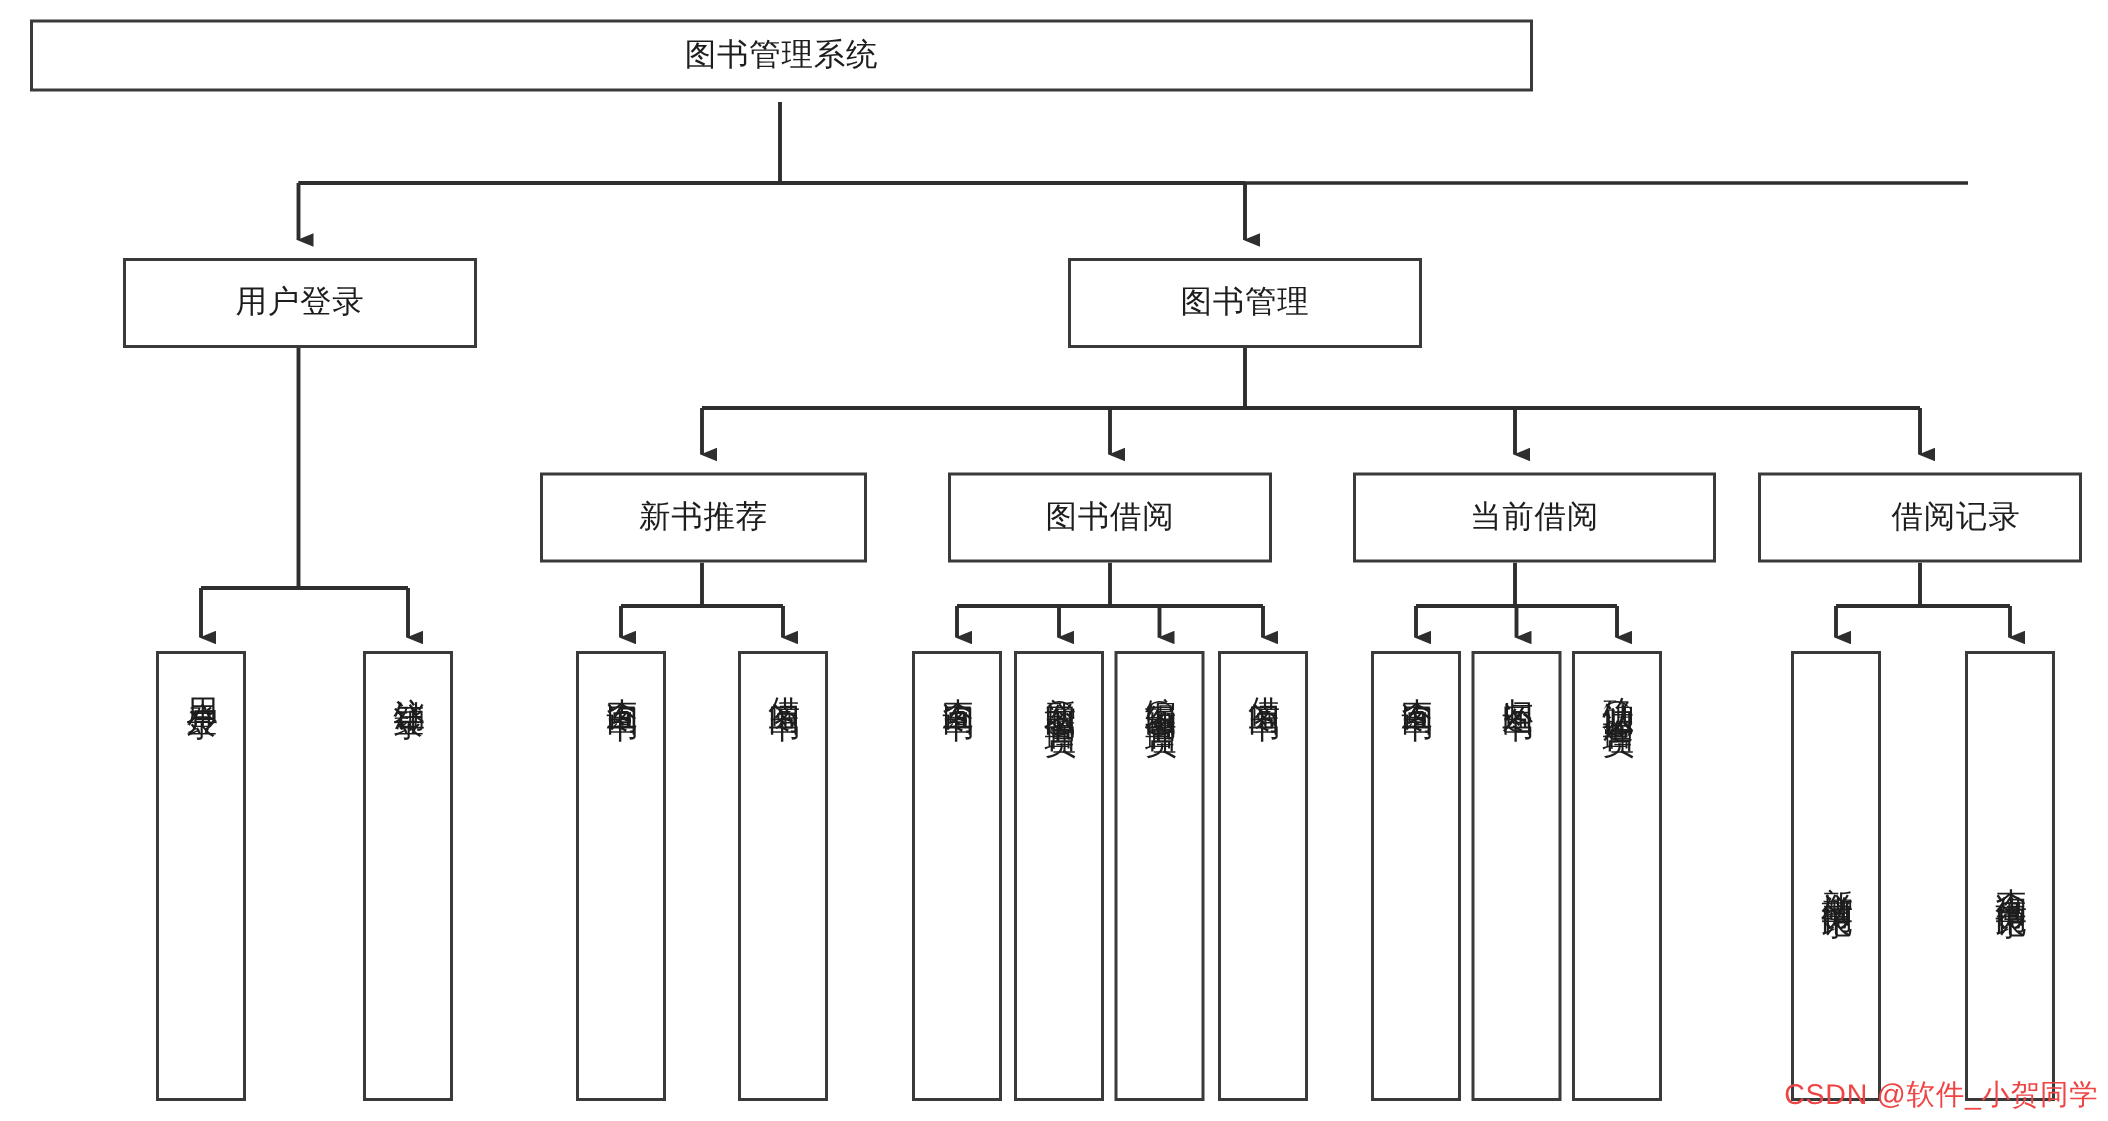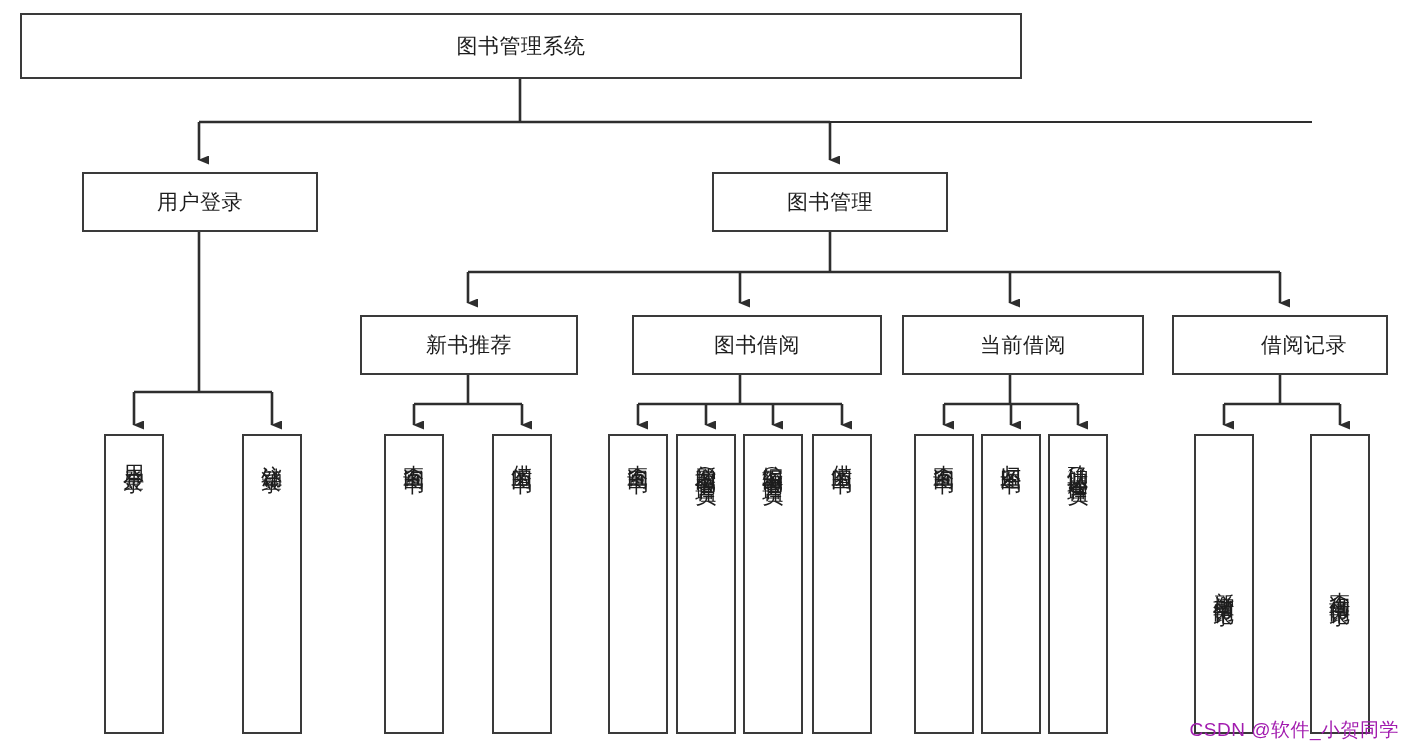--- a/index.html
+++ b/index.html
@@ -55,21 +55,21 @@
     padding-top: 12px;
   }
   .node.leaf-tall {
     align-items: center;
     padding-top: 0;
   }
   .watermark {
     position: absolute;
     right: 6px;
     bottom: 4px;
-    color: #a21caf;
+    color: #ef4444;
     font-size: 19px;
     letter-spacing: 0.5px;
     z-index: 5;
     white-space: nowrap;
   }
 </style>
 </head>
 <body>
 
 <div id="canvas">
@@ -119,35 +119,35 @@
       <path d="M1011,404 L1011,425" marker-end="url(#arrow)"></path>
       <path d="M1078,404 L1078,425" marker-end="url(#arrow)"></path>
 
       <path d="M1280,375 L1280,404"></path>
       <path d="M1224,404 L1340,404"></path>
       <path d="M1224,404 L1224,425" marker-end="url(#arrow)"></path>
       <path d="M1340,404 L1340,425" marker-end="url(#arrow)"></path>
     </g>
   </svg>
 
-  <div class="node" style="left:20px; top:13px; width:1002px; height:66px;">
+  <div class="node" style="left:20px; top:13px; width:1002px; height:48px;">
     <span class="label">图书管理系统</span>
   </div>
 
   <div class="node" style="left:82px; top:172px; width:236px; height:60px;">
     <span class="label">用户登录</span>
   </div>
   <div class="node" style="left:360px; top:315px; width:218px; height:60px;">
     <span class="label">新书推荐</span>
   </div>
 
   <div class="node" style="left:712px; top:172px; width:236px; height:60px;">
     <span class="label">图书管理</span>
   </div>
-  <div class="node" style="left:632px; top:315px; width:250px; height:60px;">
+  <div class="node" style="left:632px; top:315px; width:216px; height:60px;">
     <span class="label">图书借阅</span>
   </div>
   <div class="node" style="left:902px; top:315px; width:242px; height:60px;">
     <span class="label">当前借阅</span>
   </div>
   <div class="node" style="left:1172px; top:315px; width:216px; height:60px;padding-left:48px;">
     <span class="label">借阅记录</span>
   </div>
 
   <div class="node vertical" style="left:104px; top:434px; width:60px; height:300px;">

